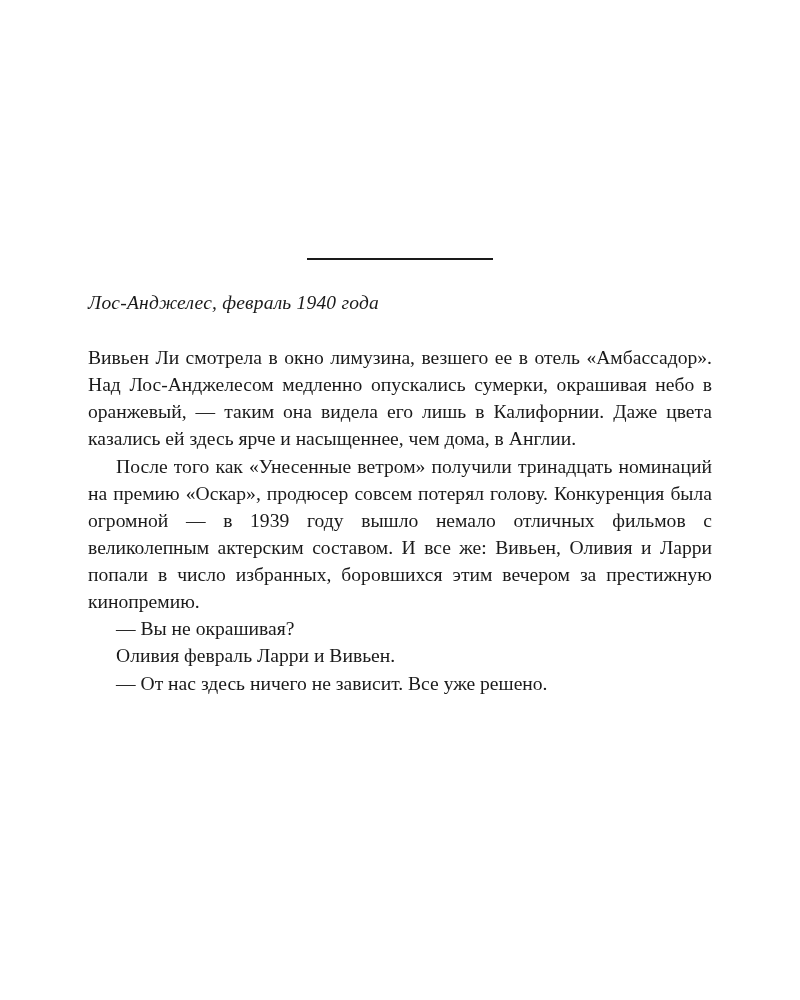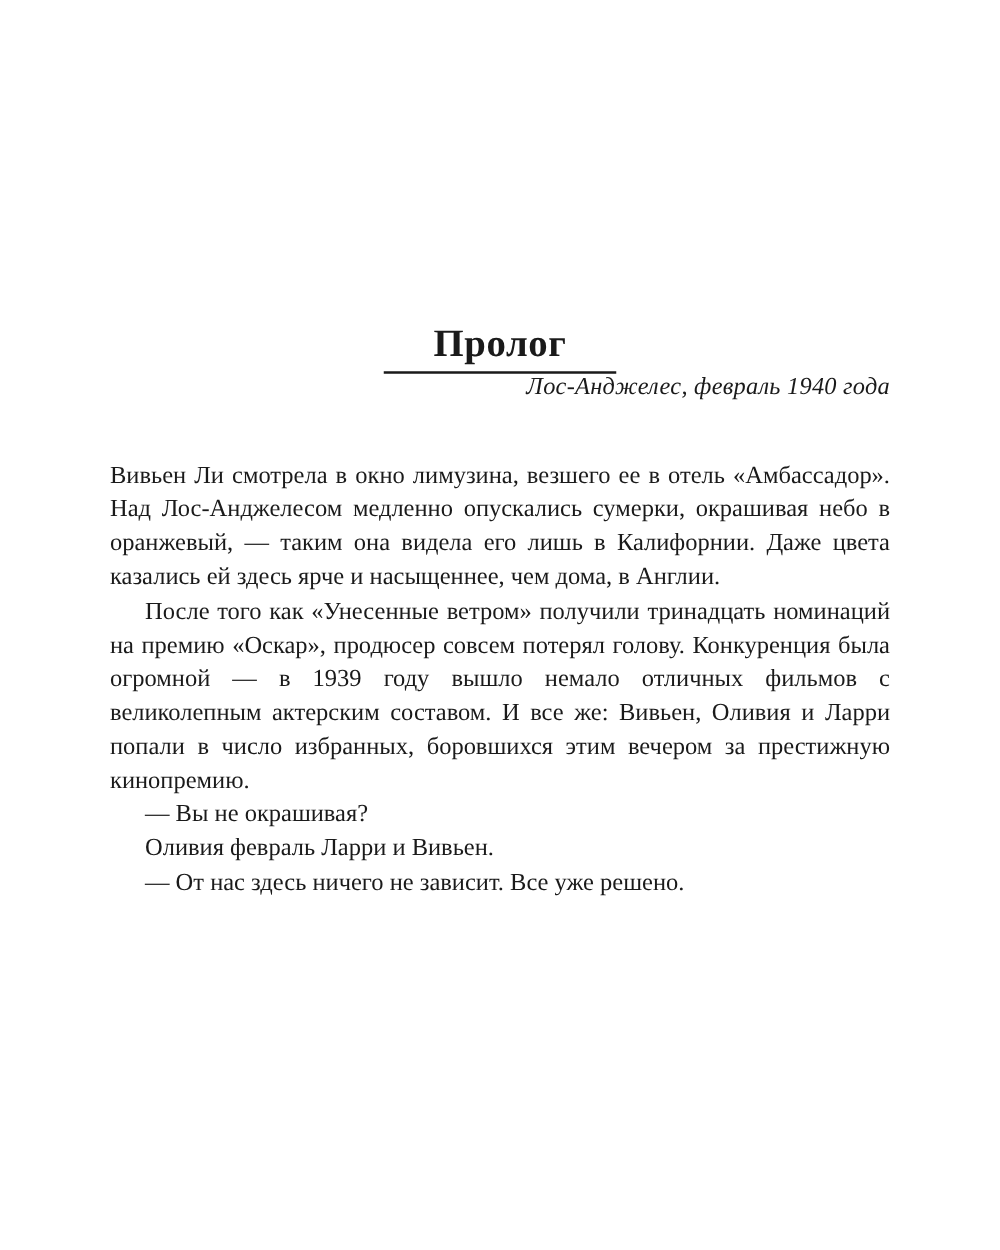--- a/index.html
+++ b/index.html
@@ -34,49 +34,48 @@
     display: inline-block;
     padding: 0 4px;
   }
   .rule {
     width: 186px;
     height: 2px;
     background: #1a1a1a;
     margin: 5px auto 0 auto;
   }
   .subtitle {
-    text-align: right;
+    text-align: left;
     font-style: italic;
     font-size: 19.5px;
-    margin-top: 0;
+    margin-top: 32px;
     letter-spacing: 0.2px;
   }
   .body-text {
-    margin-top: 46px;
+    margin-top: 30px;
     font-size: 19.6px;
     line-height: 1.385;
     text-align: justify;
     text-justify: inter-word;
     hyphens: manual;
   }
   .body-text p {
     margin: 0;
     text-indent: 28px;
   }
   .body-text p.noindent {
     text-indent: 0;
   }
 </style>
 </head>
 <body>
 
 <div class="page">
 
   <div class="chapter-head">
-    <div class="chapter-title">Пролог</div>
     <div class="rule"></div>
   </div>
 
   <div class="subtitle">Лос-Анджелес, февраль 1940 года</div>
 
   <div class="body-text">
     <p class="noindent">Вивьен Ли смотрела в окно лимузина, везшего ее в отель «Амбассадор». Над Лос-Анджелесом медленно опускались сумерки, окрашивая небо в оранжевый, — таким она видела его лишь в Калифорнии. Даже цвета казались ей здесь ярче и насыщеннее, чем дома, в Англии.</p>
     <p>После того как «Унесенные ветром» получили тринадцать номинаций на премию «Оскар», продюсер совсем потерял голову. Конкуренция была огромной — в 1939 году вышло немало отличных фильмов с великолепным актерским составом. И все же: Вивьен, Оливия и Ларри попали в число избранных, боровшихся этим вечером за престижную кинопремию.</p>
     <p>— Вы не окрашивая?</p>
     <p>Оливия февраль Ларри и Вивьен.</p>

